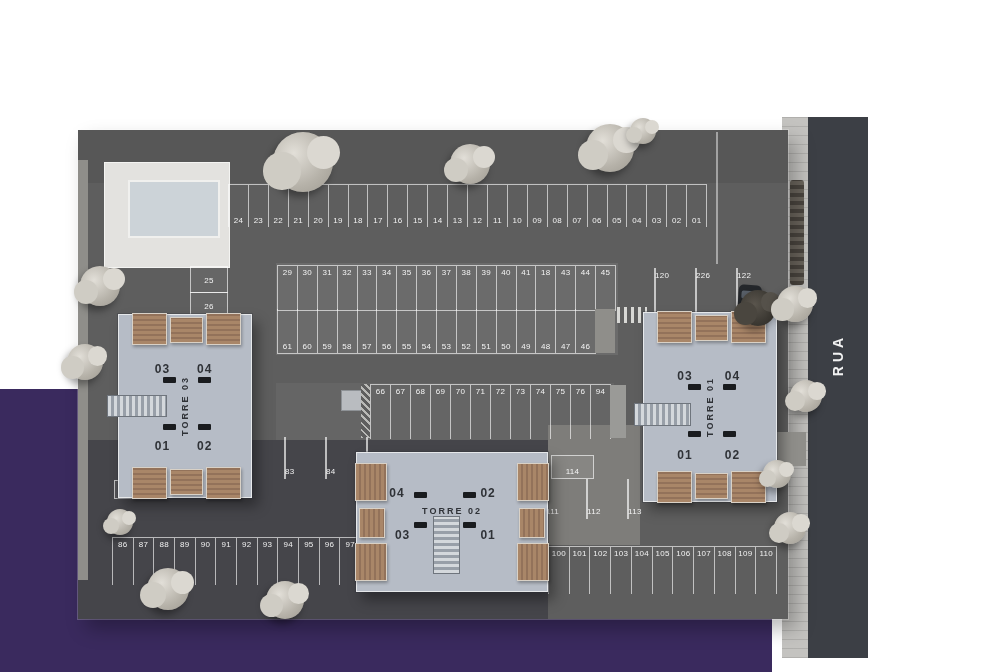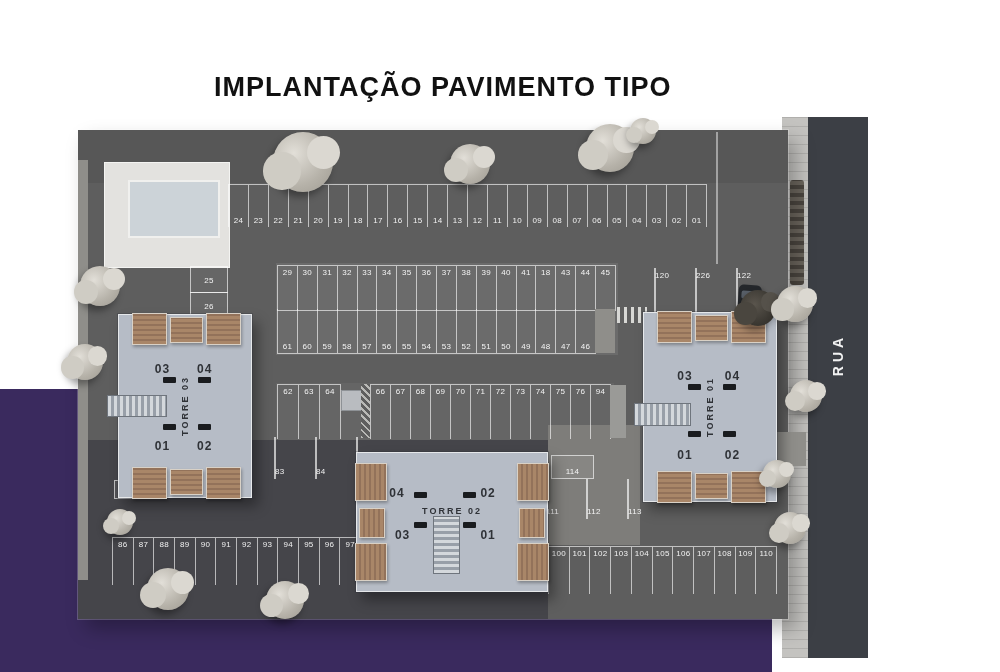--- a/index.html
+++ b/index.html
@@ -294,31 +294,20 @@
       </div>
       <div class="stall">
         <span class="num">47</span>
       </div>
       <div class="stall">
         <span class="num">46</span>
       </div>
     </div>
   <div class="patch" style="left:595px;top:309px;width:20px;height:44px;"></div>
 
-  <div class="prow top-line nums-top" style="left:277px;top:384px;width:63px;height:54px;">
-      <div class="stall">
-        <span class="num">62</span>
-      </div>
-      <div class="stall">
-        <span class="num">63</span>
-      </div>
-      <div class="stall">
-        <span class="num">64</span>
-      </div>
-    </div>
   <div class="box65"></div>
   <div class="hatch65"></div>
   <div class="prow top-line nums-top" style="left:370px;top:384px;width:240px;height:54px;">
       <div class="stall">
         <span class="num">66</span>
       </div>
       <div class="stall">
         <span class="num">67</span>
       </div>
       <div class="stall">
@@ -347,21 +336,21 @@
       </div>
       <div class="stall">
         <span class="num">76</span>
       </div>
       <div class="stall">
         <span class="num">94</span>
       </div>
     </div>
   <div class="patch" style="left:610px;top:385px;width:16px;height:53px;background:#9a9a97;"></div>
 
-  <div class="prow cells nums-bottom" style="left:274px;top:437px;width:82px;height:42px;">
+  <div class="prow cells nums-bottom" style="left:284px;top:437px;width:82px;height:42px;">
       <div class="stall">
         <span class="num">83</span>
       </div>
       <div class="stall">
         <span class="num">84</span>
       </div>
       <div class="stall">
         <span class="num">85</span>
       </div>
     </div>
@@ -542,14 +531,13 @@
   <div class="tree" style="left:80px;top:266px;width:40px;height:40px;"></div>
   <div class="tree" style="left:67px;top:344px;width:36px;height:36px;"></div>
   <div class="tree" style="left:107px;top:509px;width:26px;height:26px;"></div>
   <div class="tree" style="left:147px;top:568px;width:42px;height:42px;"></div>
   <div class="tree" style="left:266px;top:581px;width:38px;height:38px;"></div>
   <div class="tree" style="left:777px;top:286px;width:36px;height:36px;"></div>
   <div class="tree" style="left:790px;top:380px;width:32px;height:32px;"></div>
   <div class="tree" style="left:763px;top:460px;width:28px;height:28px;"></div>
   <div class="tree" style="left:774px;top:512px;width:32px;height:32px;"></div>
 
-  <div class="title">IMPLANTAÇÃO PAVIMENTO TIPO</div>
 </div>
 
 </body></html>

